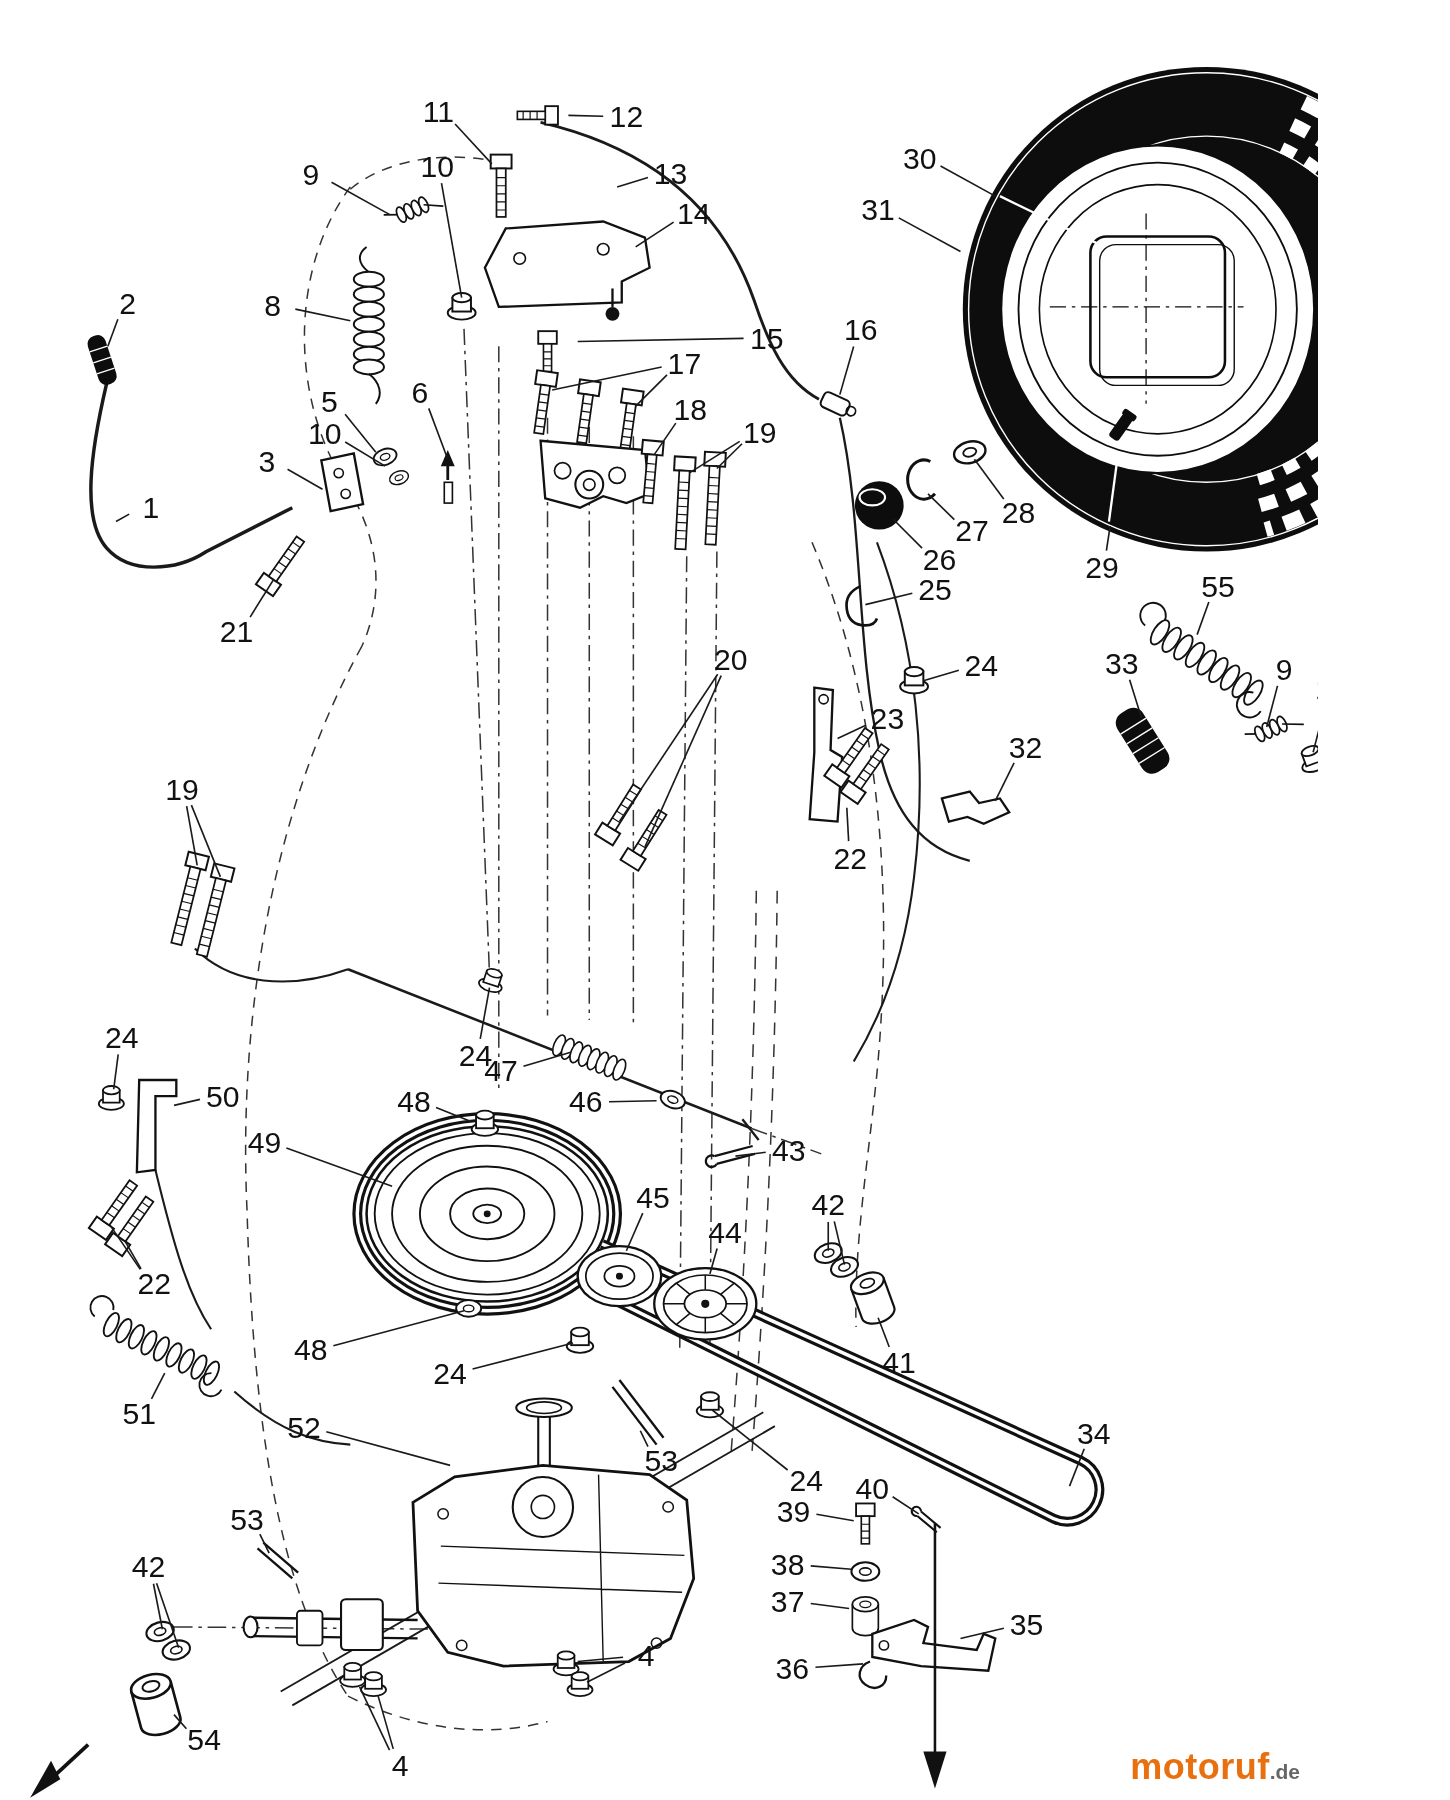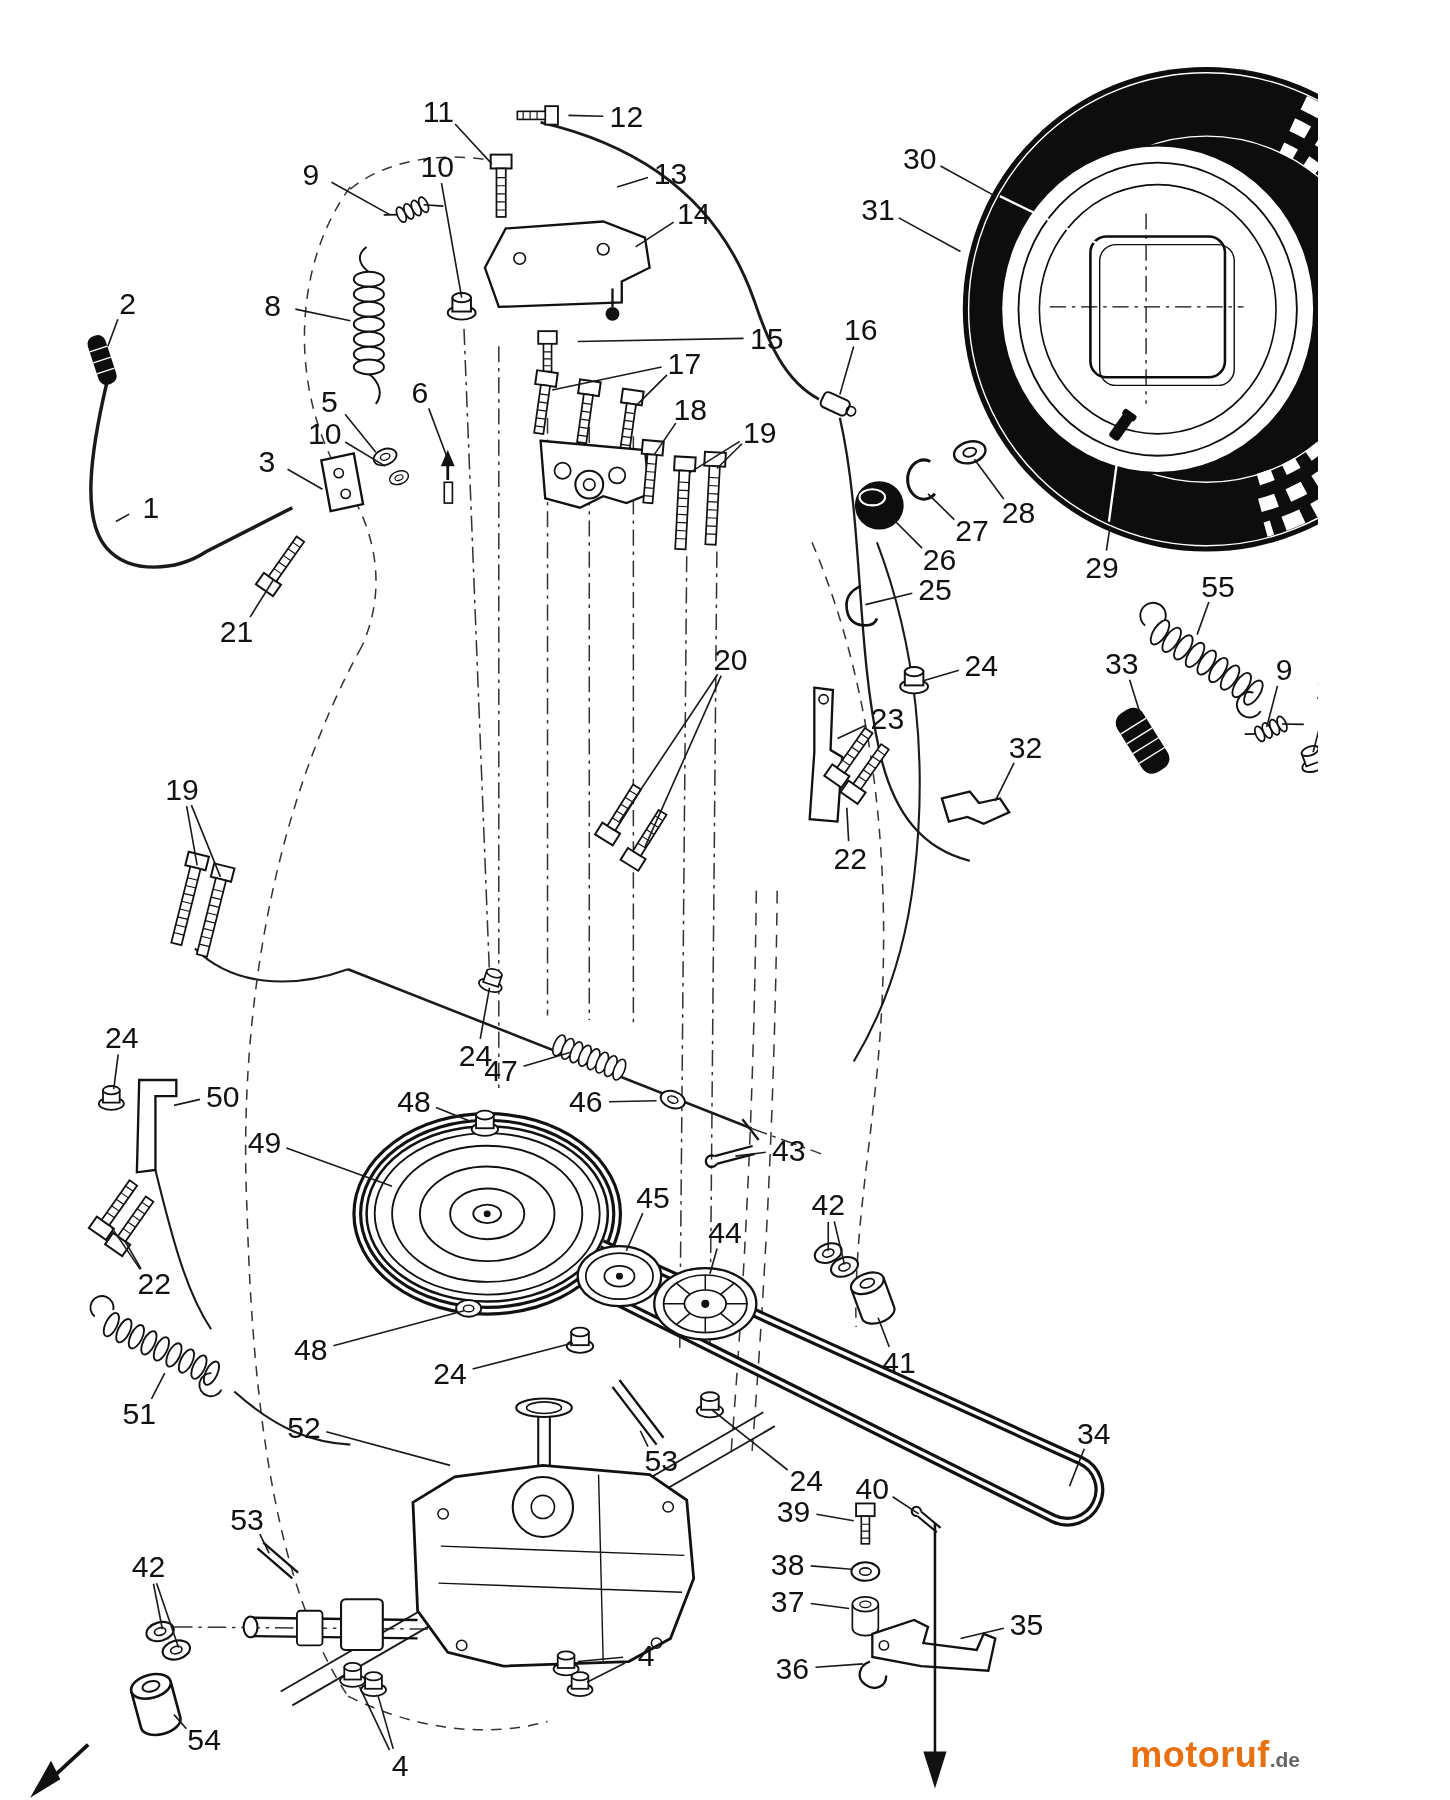--- a/index.html
+++ b/index.html
@@ -2,21 +2,21 @@
 <html><head>
 <meta charset="utf-8">
 <style>
   html,body{margin:0;padding:0;background:#fff}
   .stage{position:relative;width:1318px;height:1800px;background:#fff;overflow:hidden;
          font-family:"Liberation Sans",sans-serif}
   .stage > svg{position:absolute;left:0;top:0}
   text.callout{font-family:"Liberation Sans",sans-serif;font-size:26px;fill:#111;
                text-anchor:middle;dominant-baseline:central}
   line.leader{stroke:#1a1a1a;stroke-width:1.4}
-  .watermark{position:absolute;right:18px;bottom:24px;white-space:nowrap;
+  .watermark{position:absolute;right:18px;bottom:12px;white-space:nowrap;
              font-family:"Liberation Sans",sans-serif;font-weight:bold}
   .watermark .brand{font-size:36px;color:#e8700f;letter-spacing:.5px}
   .watermark .suffix{font-size:21px;color:#666}
 </style>
 </head>
 <body>
 
 <div class="stage">
 
 <svg width="1450" height="1800" viewBox="0 0 1250 1560" preserveAspectRatio="none">

